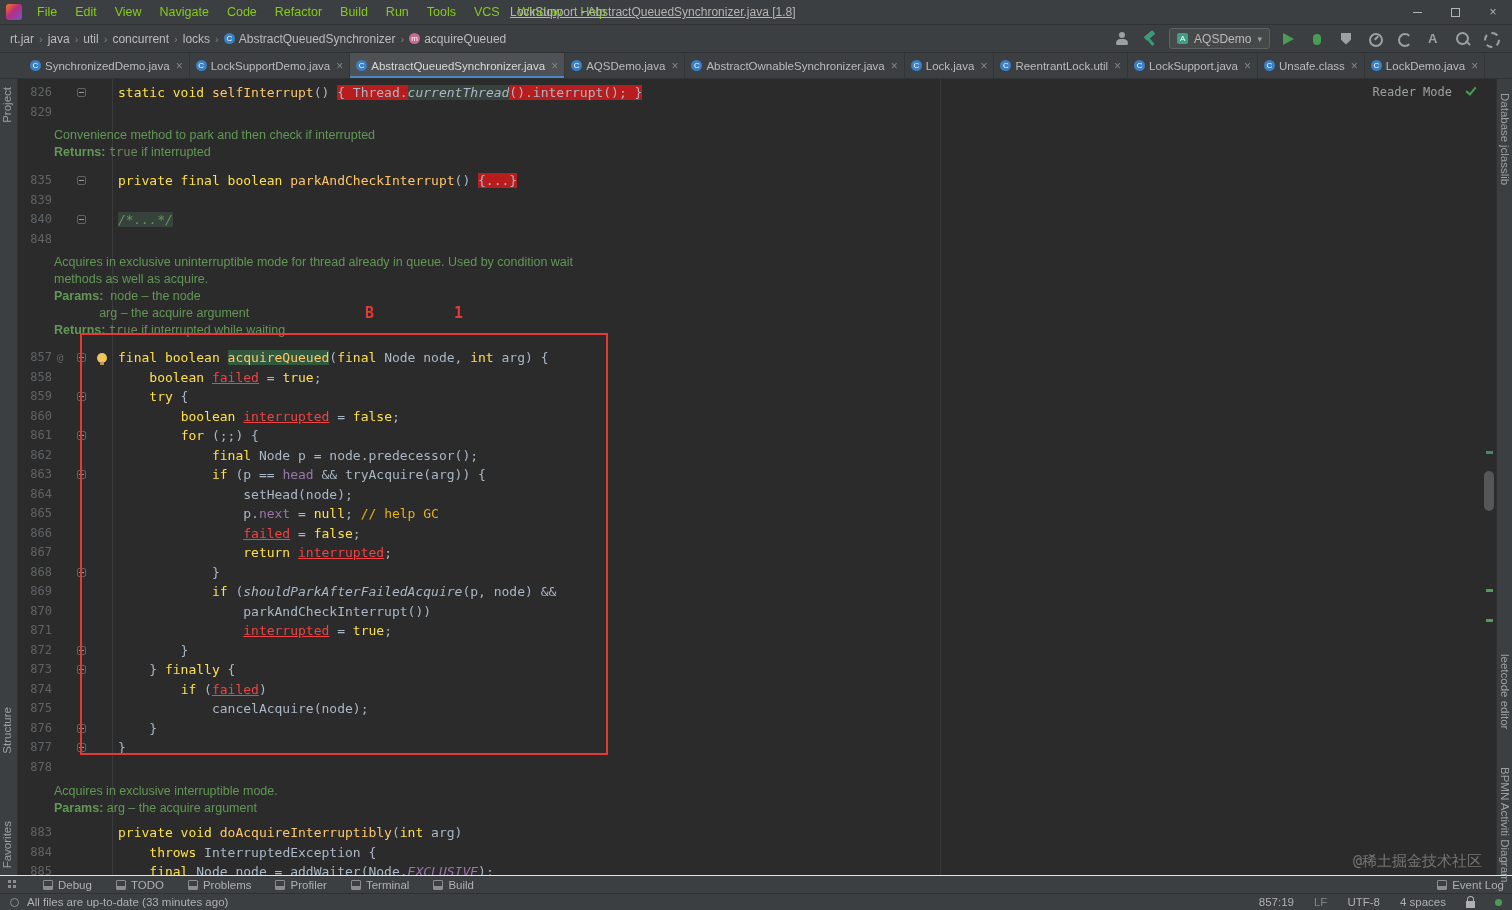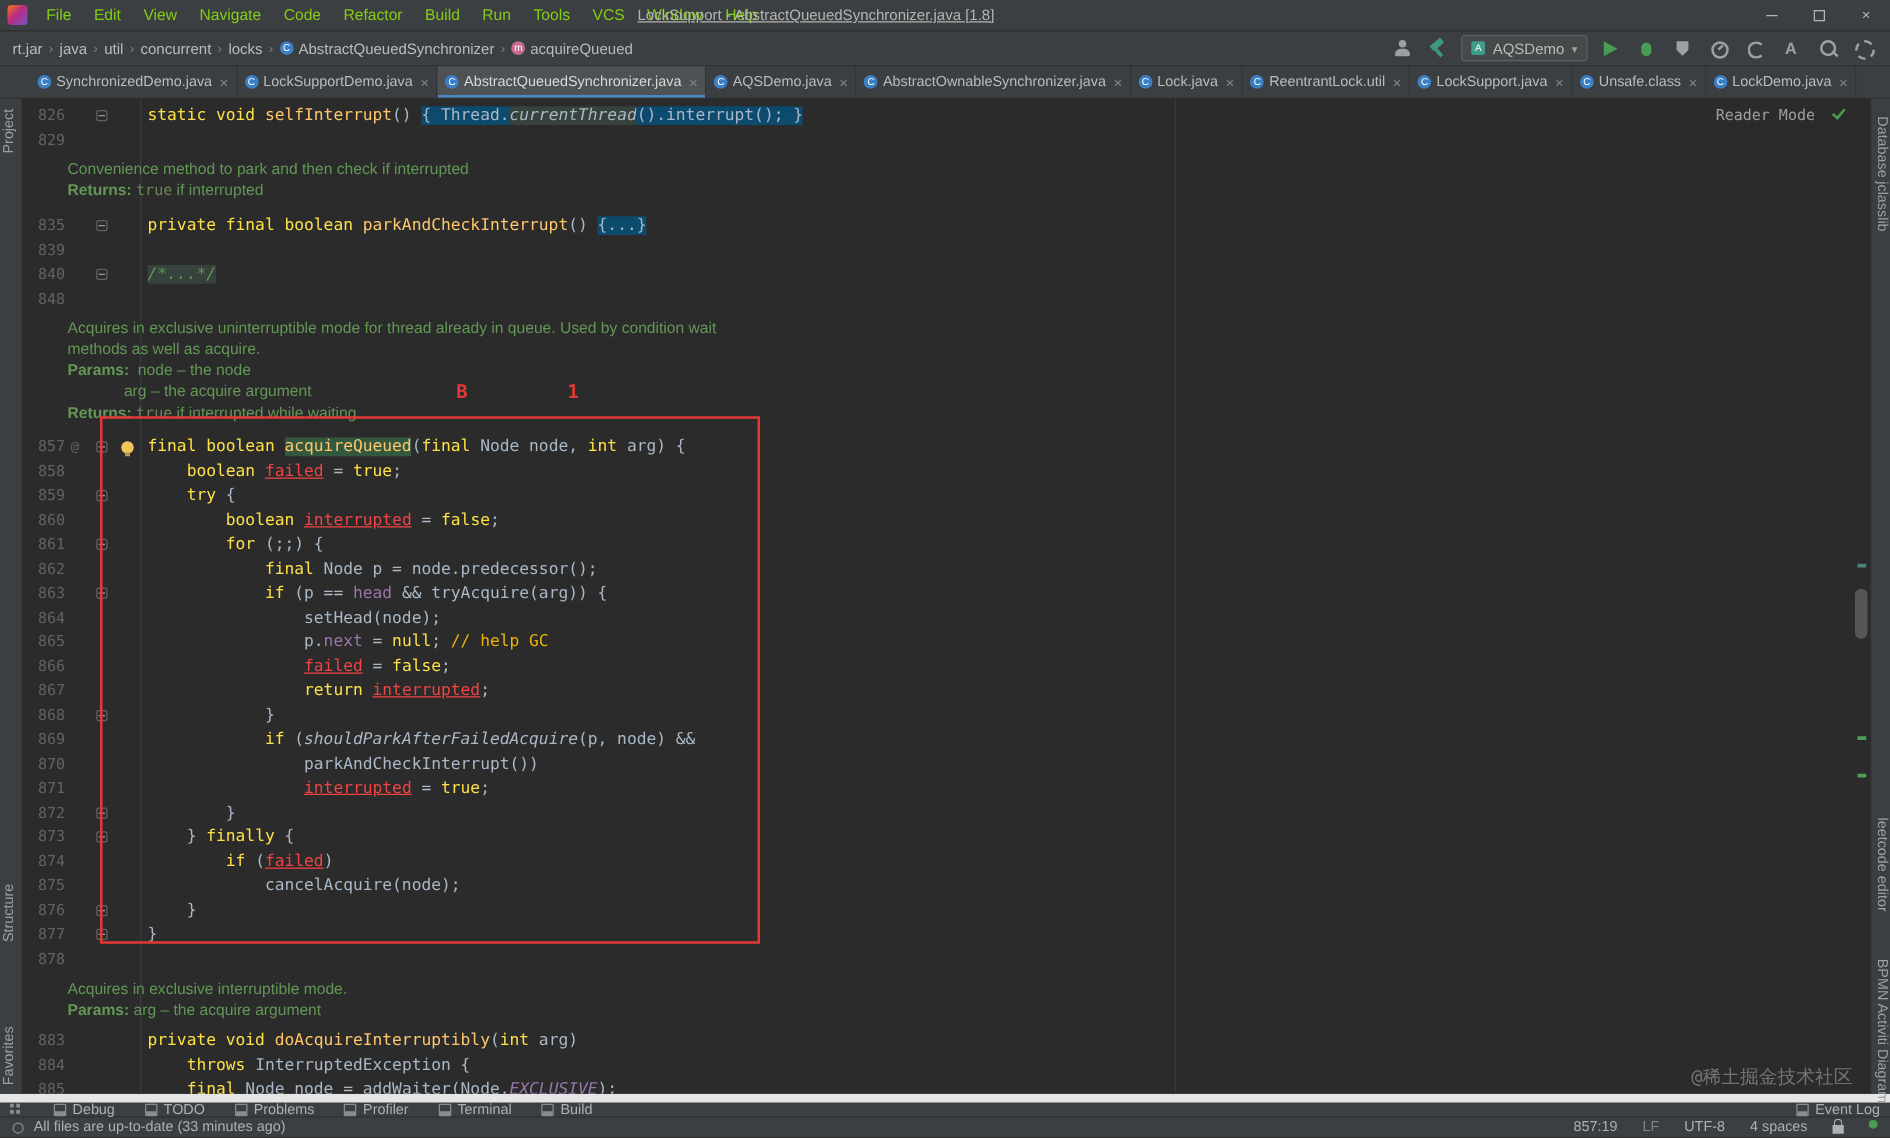--- a/index.html
+++ b/index.html
@@ -89,21 +89,21 @@
   .bulb { position:absolute; left:79px; top:5px; width:10px; height:10px; border-radius:50%; background:#f2c55c; }
   .bulb::after { content:""; position:absolute; left:3px; top:9px; width:4px; height:3px; background:#b9975a; }
 
   .tk-kw { color:#fde047; } .tk-mth { color:#ffc66b; }
   .tk-mthhl { color:#ffc66b; background:#32593d; }
   .tk-pln { color:#a9b7c6; } .tk-fld { color:#9876aa; }
   .tk-fldit { color:#9876aa; font-style:italic; }
   .tk-it { color:#a9b7c6; font-style:italic; }
   .tk-u { color:#ef4444; text-decoration:underline; }
   .tk-cmt { color:#eab308; }
-  .tk-fold { color:#a9b7c6; background:#0c4a6e; }
+  .tk-fold { color:#a9b7c6; background:#b91c1c; }
   .tk-foldit { color:#a9b7c6; background:#37423c; font-style:italic; }
   .tk-folddoc { color:#629755; background:#37423c; font-style:italic; }
   .tk-doc { color:#629755; } .tk-doctag { color:#629755; font-weight:bold; }
   .tk-doccode { color:#6a8759; font-family:"DejaVu Sans Mono", monospace; font-size:12px; }
 
   .reader { position:absolute; right:44px; top:6px; color:#9da0a2; font-size:12px; z-index:4; }
   .greencheck { position:absolute; right:22px; top:6px; width:6px; height:10px;
                 border-right:2px solid #499C54; border-bottom:2px solid #499C54; transform:rotate(40deg); z-index:4; }
   .sb-thumb { position:absolute; right:2px; top:392px; width:10px; height:40px;
               background:rgba(166,166,166,.35); border-radius:5px; z-index:4; }
@@ -111,34 +111,34 @@
   .mk1 { top:510px; } .mk2 { top:540px; } .mk0 { top:372px; background:#45857c; }
 
   .ann-box { position:absolute; left:62px; top:254px; width:528px; height:422px;
              border:2px solid #e53935; z-index:6; pointer-events:none; }
   .ann-label { position:absolute; color:#e53935; font-size:15px; font-weight:bold; z-index:6; }
   .ann-b { left:347px; top:225px; } .ann-1 { left:436px; top:225px; }
 
   .wm { position:absolute; right:14px; bottom:4px; color:rgba(205,205,205,.45); font-size:15px; z-index:7; }
 
   
-  .btoolbar { height:18px; background:#3c3f41; border-top:7px solid #e5e5e5; display:flex;
+  .btoolbar { height:18px; background:#3c3f41; border-top:1px solid #e5e5e5; display:flex;
               align-items:center; font-size:11.5px; color:#aeb0b2; padding:0 8px; gap:24px; }
   .twin { display:flex; align-items:center; gap:5px; }
   .wicon { width:10px; height:10px; border:1px solid #8a8c8e; border-radius:1px; position:relative; }
   .wicon::after { content:""; position:absolute; left:0; right:0; bottom:0; height:3px; background:#8a8c8e; }
   .switcher { width:9px; height:9px; position:relative; margin-right:2px; }
   .switcher::before { content:""; position:absolute; width:3px; height:3px; background:#8a8c8e;
                       box-shadow:5px 0 #8a8c8e, 0 5px #8a8c8e, 5px 5px #8a8c8e; }
   .eventlog { margin-left:auto; display:flex; align-items:center; gap:5px; }
 
   .statusbar { height:17px; background:#3c3f41; border-top:1px solid #2f3133; display:flex;
                align-items:center; font-size:11.5px; color:#aeb0b2; padding:0 10px; gap:8px; }
   .sdot { width:9px; height:9px; border:1px solid #8a8c8e; border-radius:50%; }
-  .sright { margin-left:auto; display:flex; gap:20px;padding-left:47px; }
+  .sright { margin-left:auto; display:flex; align-items:center; gap:20px;padding-left:47px; }
   .dim { color:#808285; }
   .lock { width:9px; height:7px; background:#aeb0b2; position:relative; margin-top:4px; }
   .lock::before { content:""; position:absolute; left:1px; top:-5px; width:5px; height:5px;
                   border:1.5px solid #aeb0b2; border-bottom:none; border-radius:4px 4px 0 0; }
   .gdot { width:7px; height:7px; border-radius:50%; background:#499C54; }
 </style>
 </head>
 <body>
 
 <div class="titlebar">

